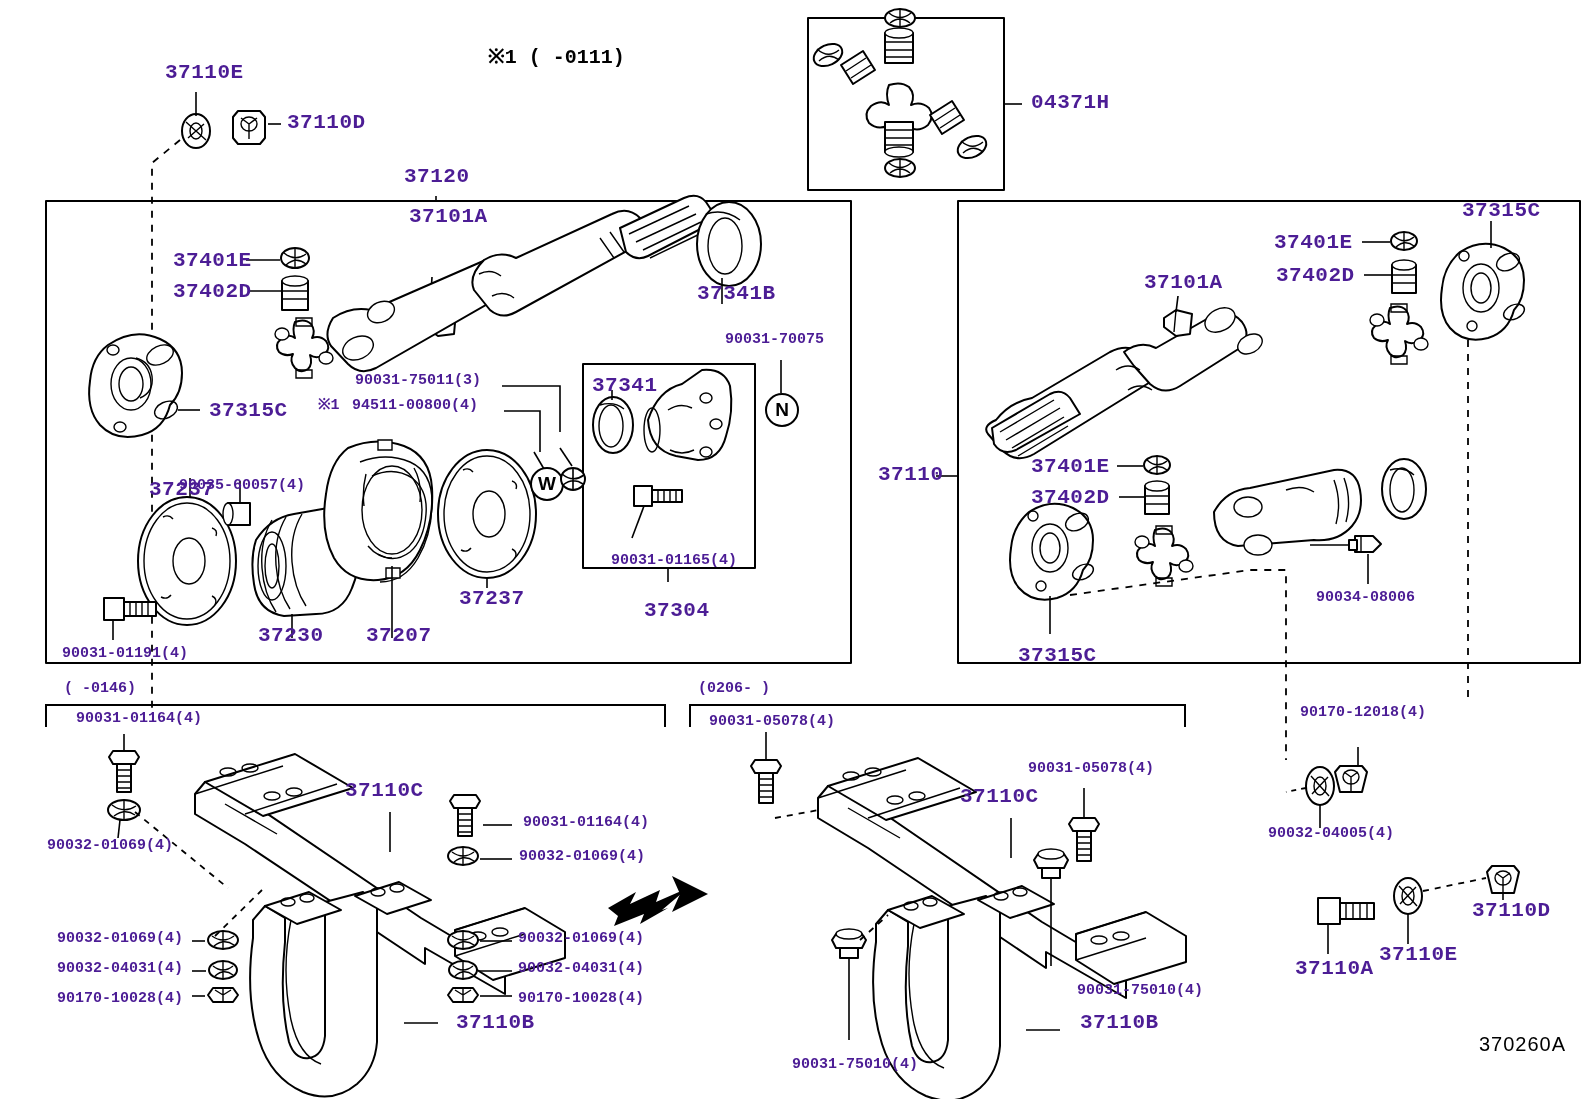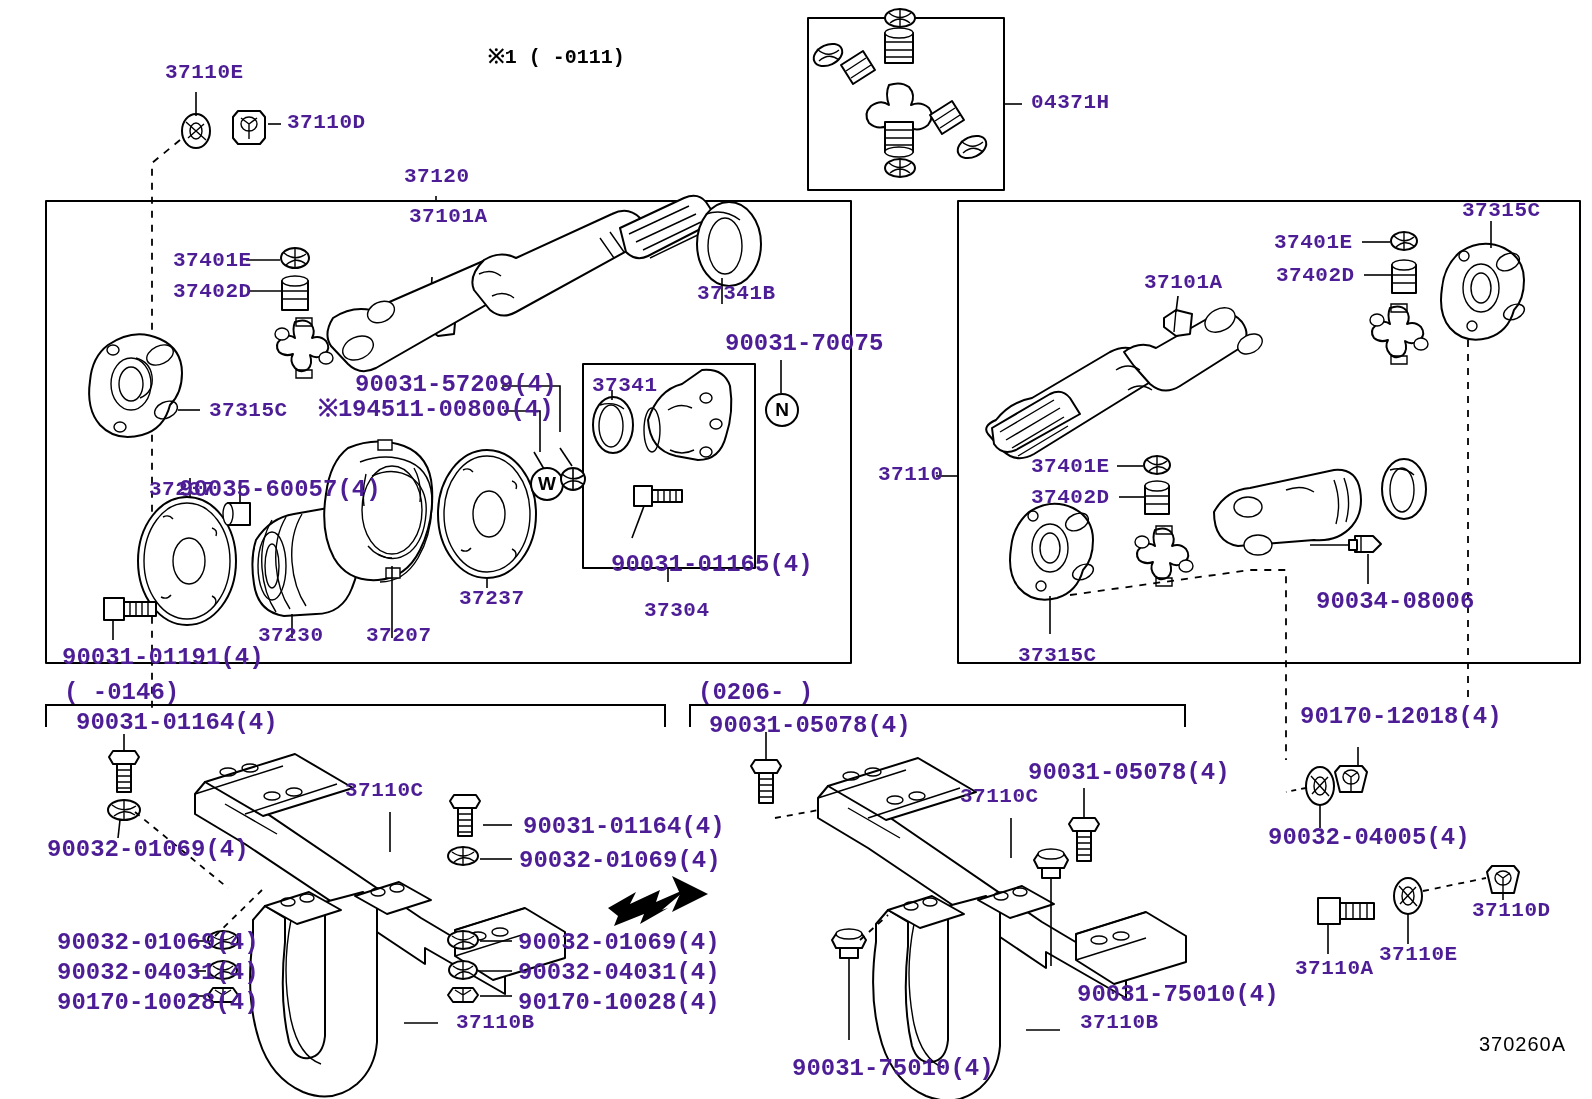--- a/index.html
+++ b/index.html
@@ -19,21 +19,21 @@
   .lbl{
     position:absolute;
     font-family:"Liberation Mono","DejaVu Sans Mono",monospace;
     font-weight:bold;
     font-size:21px;
     letter-spacing:0.5px;
     white-space:nowrap;
     line-height:1;
     color:#4c1d95;
   }
-  .lbl.small{font-size:24px;letter-spacing:0px;}
+  .lbl.small{font-size:15px;letter-spacing:0px;}
   .note{
     position:absolute;
     font-family:"Liberation Mono","DejaVu Sans Mono",monospace;
     font-weight:bold;
     font-size:20px;
     white-space:nowrap;
     color:#000;
   }
   .sheetid{
     position:absolute;
@@ -574,21 +574,21 @@
 
   <div class="lbl" style="left:1031px;top:92px;">04371H</div>
 
   <div class="lbl" style="left:404px;top:166px;">37120</div>
 
   <div class="lbl" style="left:409px;top:206px;">37101A</div>
   <div class="lbl" style="left:173px;top:250px;">37401E</div>
   <div class="lbl" style="left:173px;top:281px;">37402D</div>
   <div class="lbl" style="left:697px;top:283px;">37341B</div>
   <div class="lbl" style="left:209px;top:400px;">37315C</div>
-  <div class="lbl small" style="left:355px;top:373px;">90031-57209(4)</div>
+  <div class="lbl small" style="left:355px;top:373px;">90031-75011(3)</div>
   <div class="lbl small" style="left:352px;top:398px;">94511-00800(4)</div>
   <div class="lbl small" style="left:318px;top:398px;">※1</div>
   <div class="lbl small" style="left:725px;top:332px;">90031-70075</div>
   <div class="lbl small" style="left:179px;top:478px;">90035-60057(4)</div>
   <div class="lbl" style="left:149px;top:479px;">37237</div>
   <div class="lbl" style="left:459px;top:588px;">37237</div>
   <div class="lbl" style="left:258px;top:625px;">37230</div>
   <div class="lbl" style="left:366px;top:625px;">37207</div>
   <div class="lbl small" style="left:62px;top:646px;text-align:right;">90031-01191(4)</div>
 

